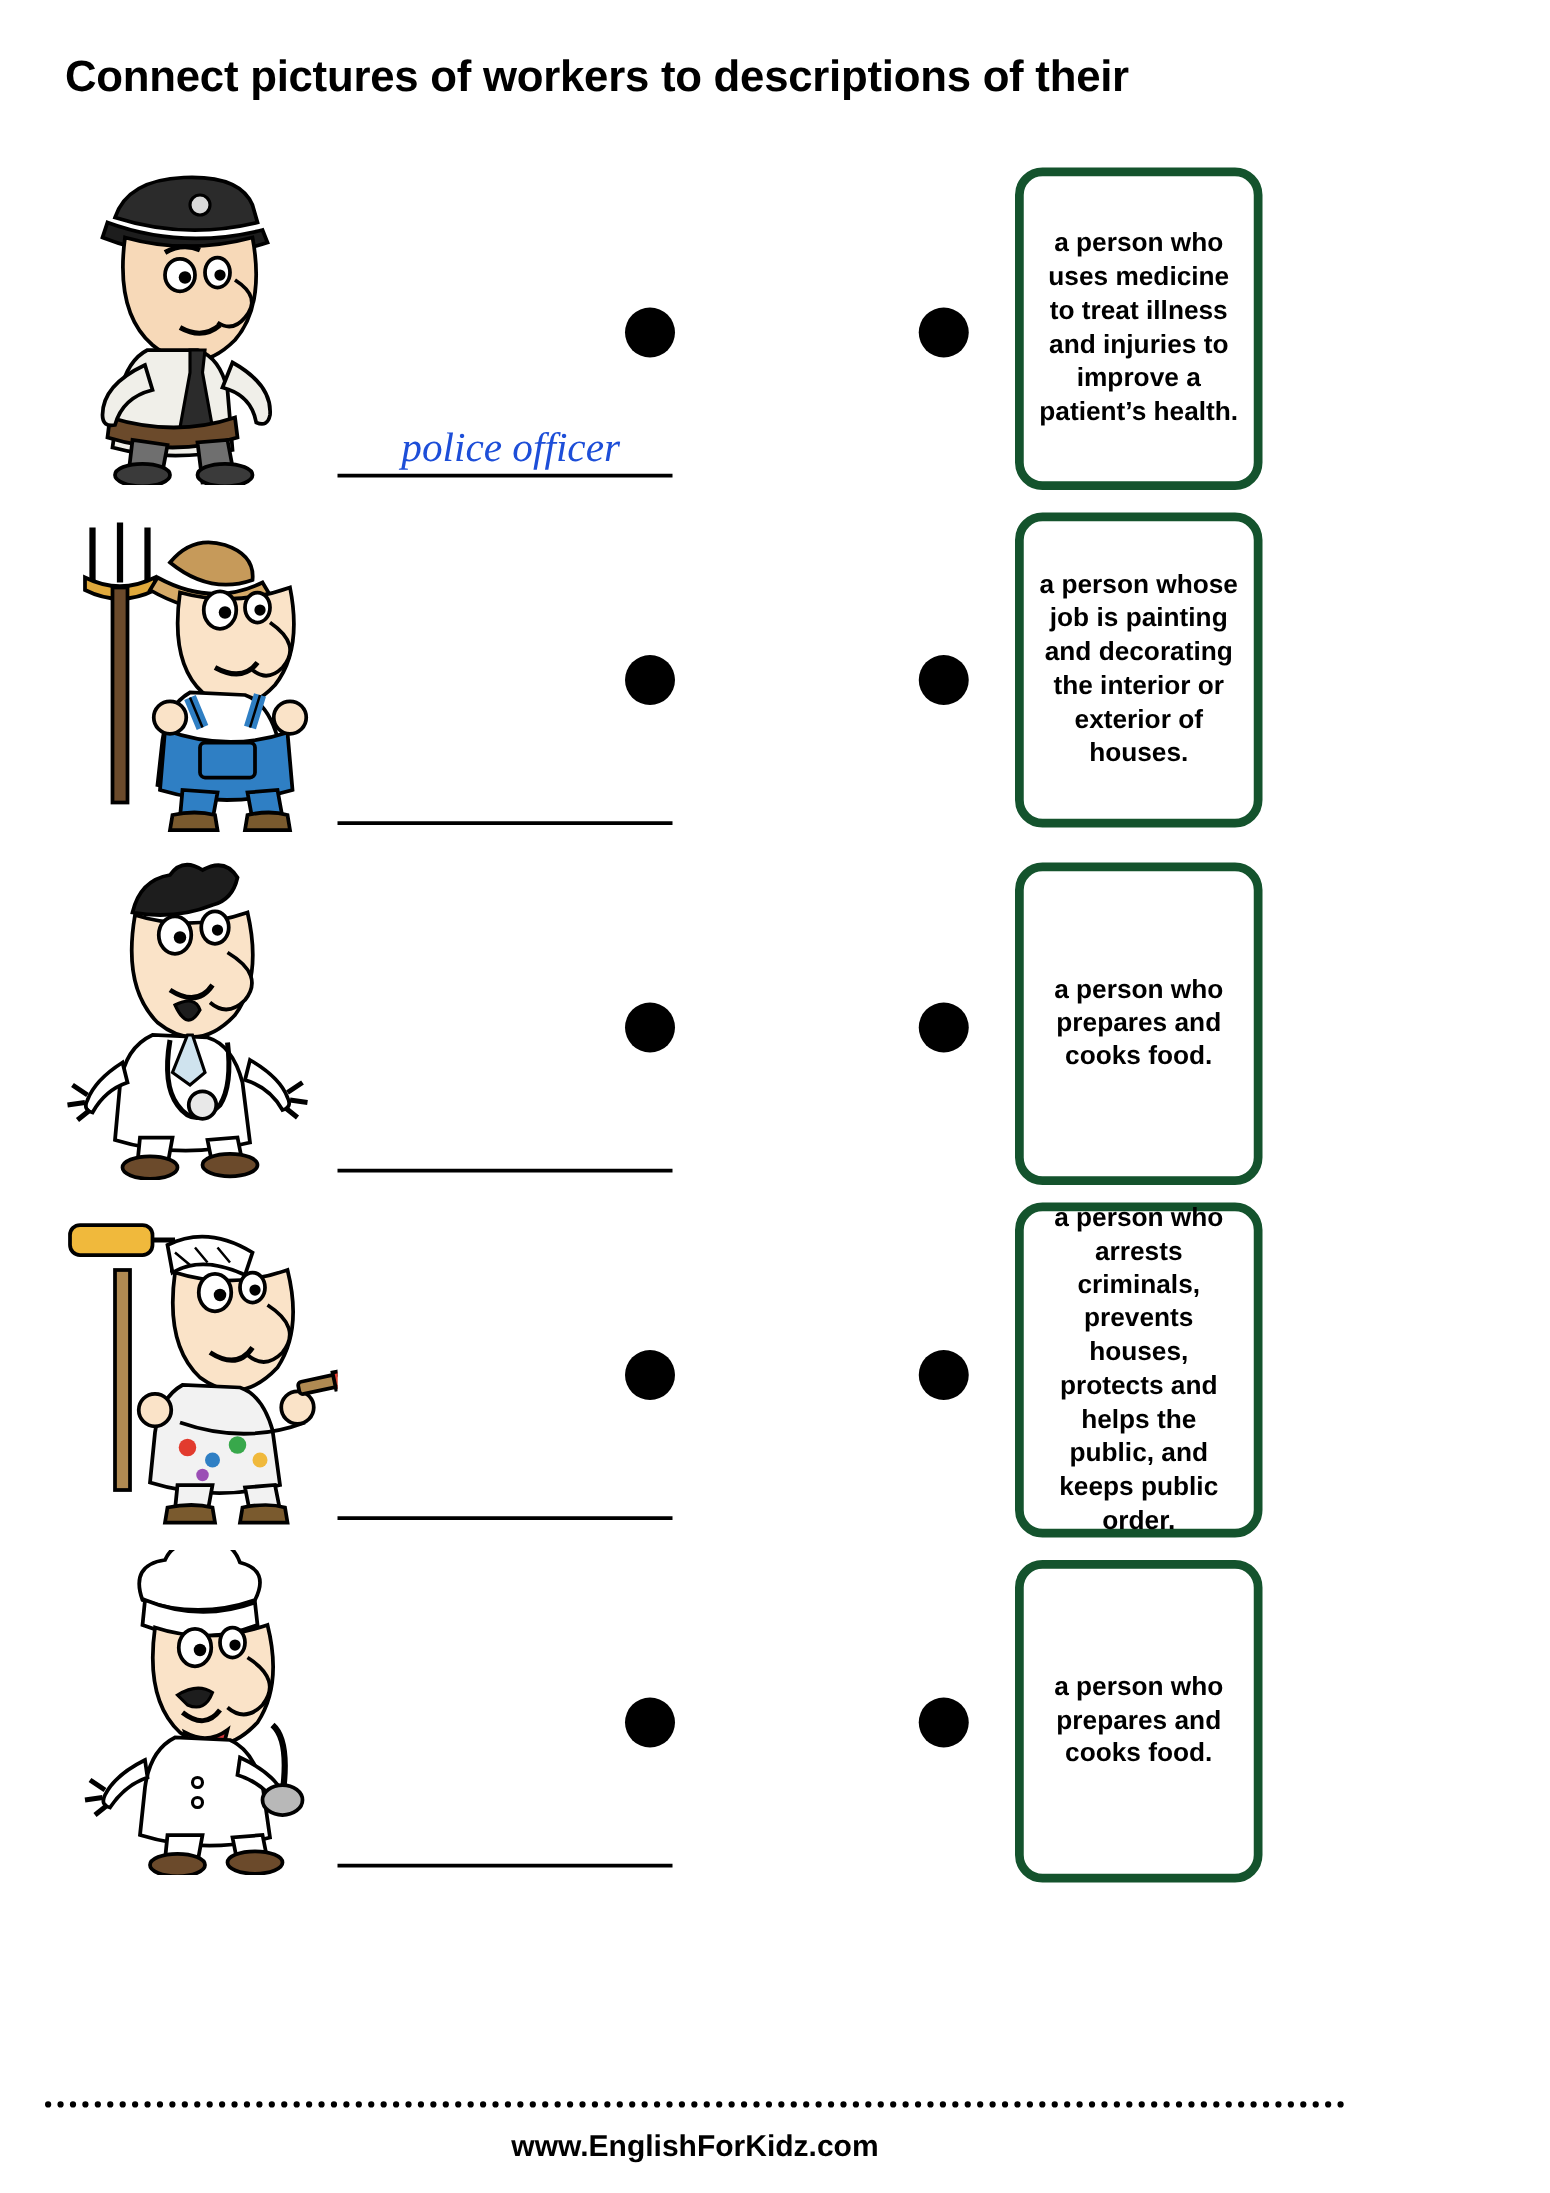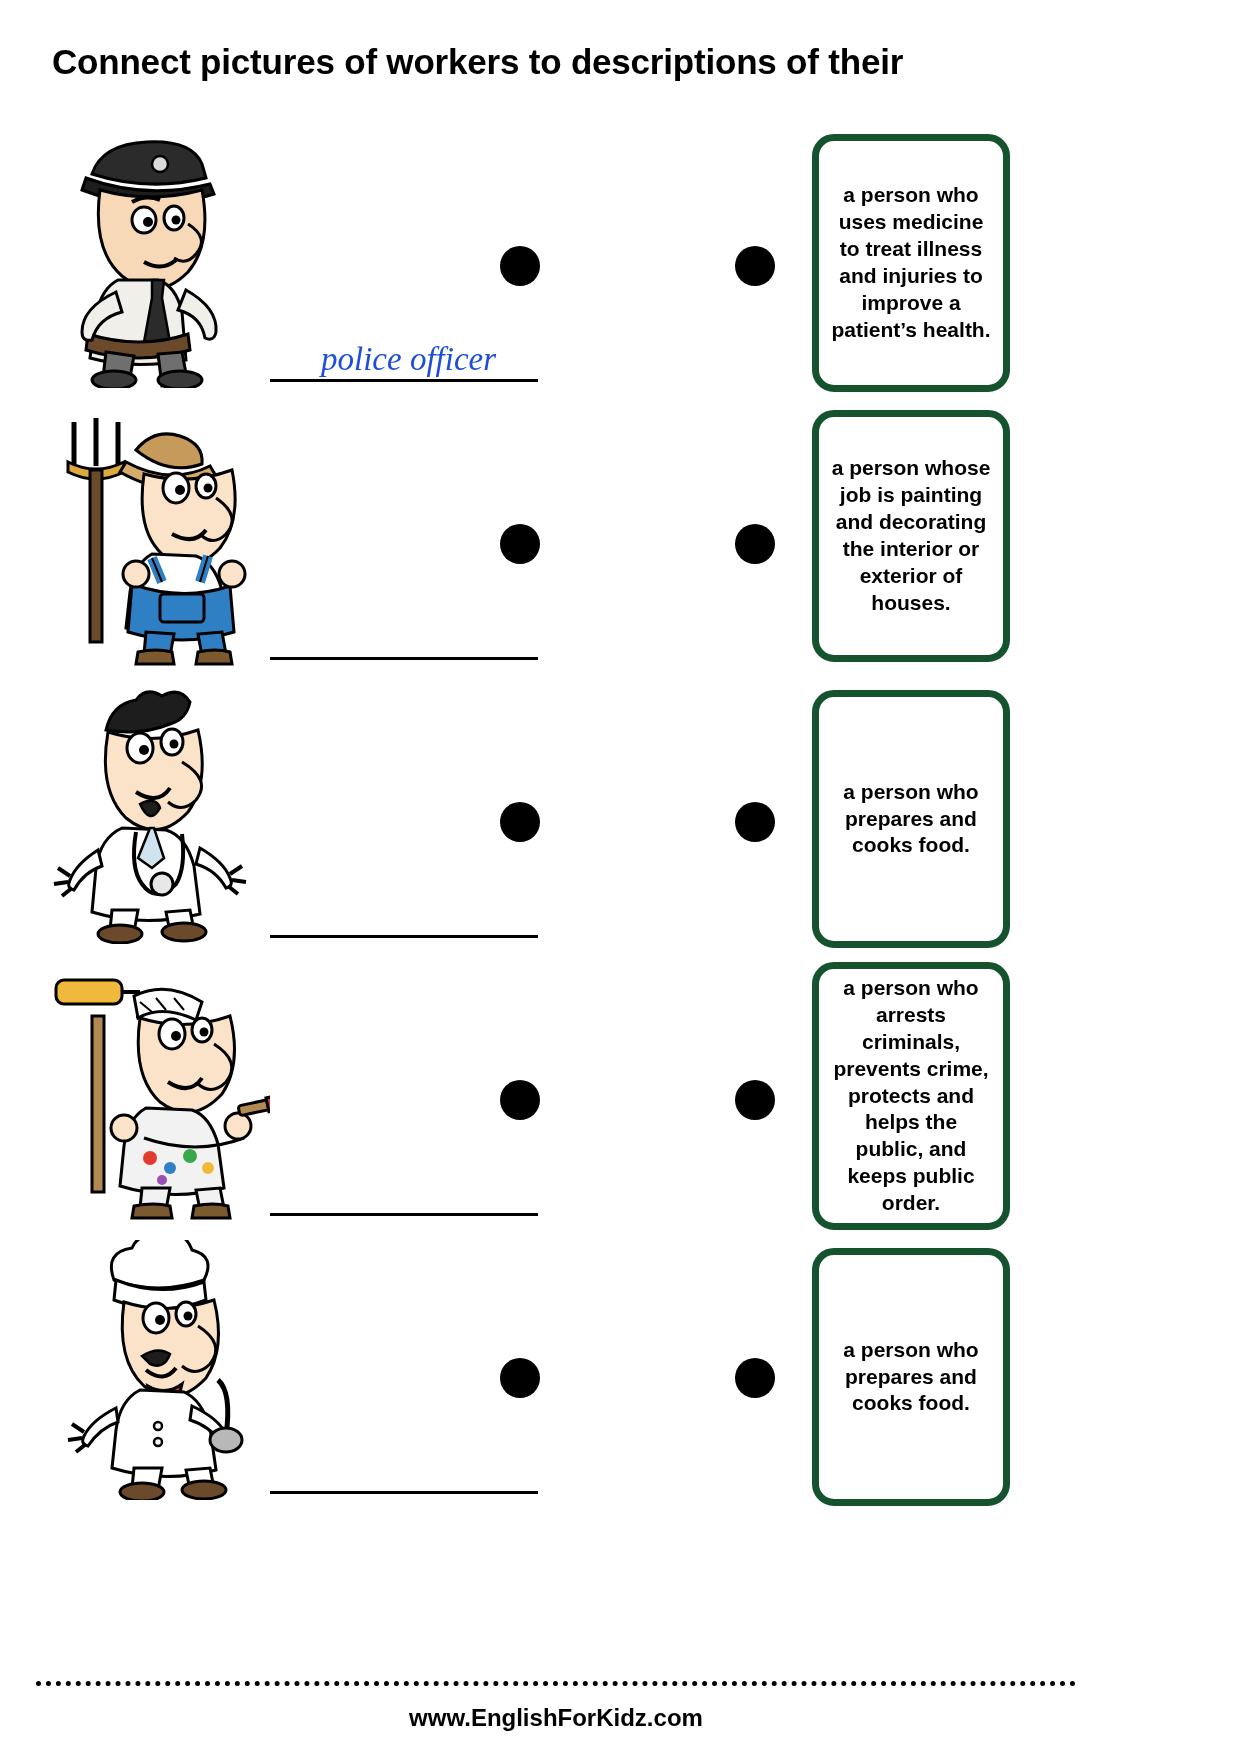--- a/index.html
+++ b/index.html
@@ -347,21 +347,21 @@
             <path d="M154 244 q20 -4 34 0 l2 12 l-38 0 z" fill="#7a5a2e" stroke="#000" stroke-width="3"></path>
           </svg>
         </div>
         <div class="write-line">
           <span class="answer"></span>
           <span class="rule"></span>
         </div>
       </div>
       <span class="dot dot-left"></span>
       <span class="dot dot-right"></span>
-      <div class="desc-box" style="top:0px; height:268px;">a person who arrests criminals, prevents crime, protects and helps the public, and keeps public order.</div>
+      <div class="desc-box" style="top:0px; height:268px;">a person who arrests criminals, prevents houses, protects and helps the public, and keeps public order.</div>
     </div>
 
     <div class="row">
       <div class="pic-cell">
         <div class="character">
           <svg viewBox="0 0 230 260" width="230" height="260">
 
             <path d="M74 40 q-10 -28 18 -32 q8 -18 30 -10 q22 -10 30 12 q24 6 12 30 q-46 16 -90 0 z" fill="#fff" stroke="#000" stroke-width="3"></path>
             <path d="M76 40 q44 18 88 2 l2 18 q-46 18 -92 0 z" fill="#fff" stroke="#000" stroke-width="3"></path>
 

